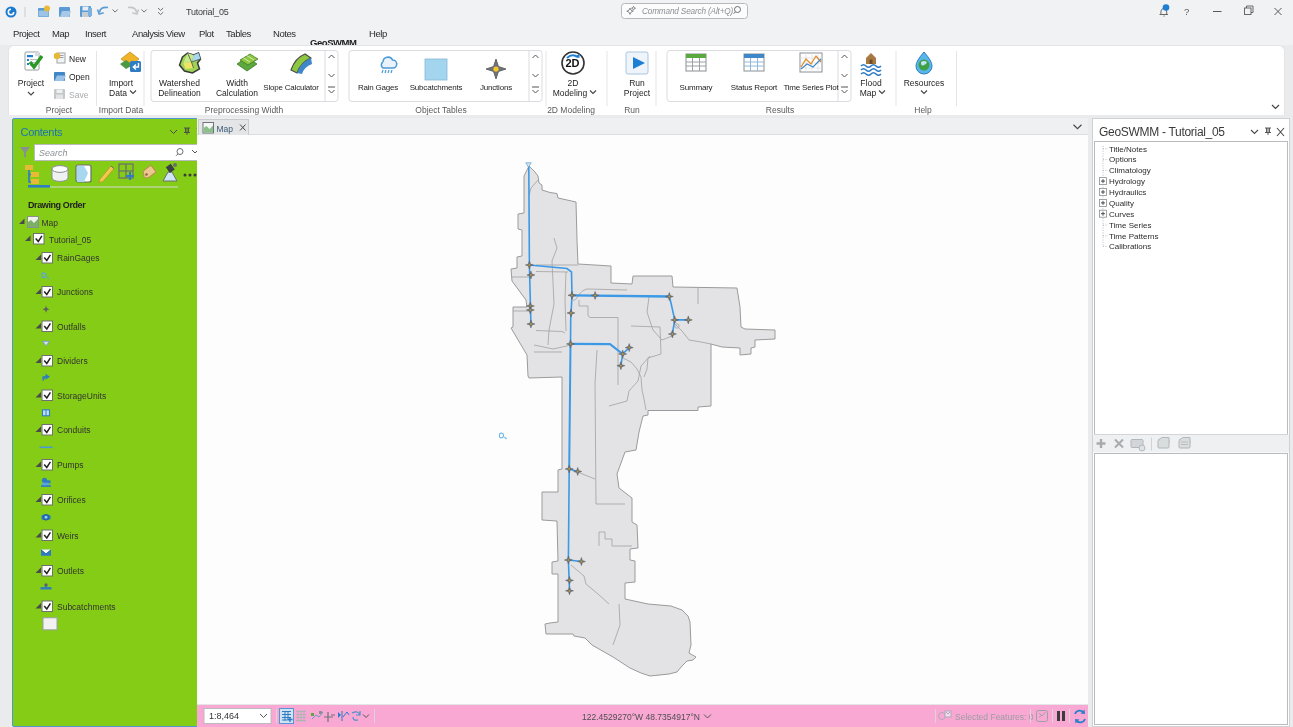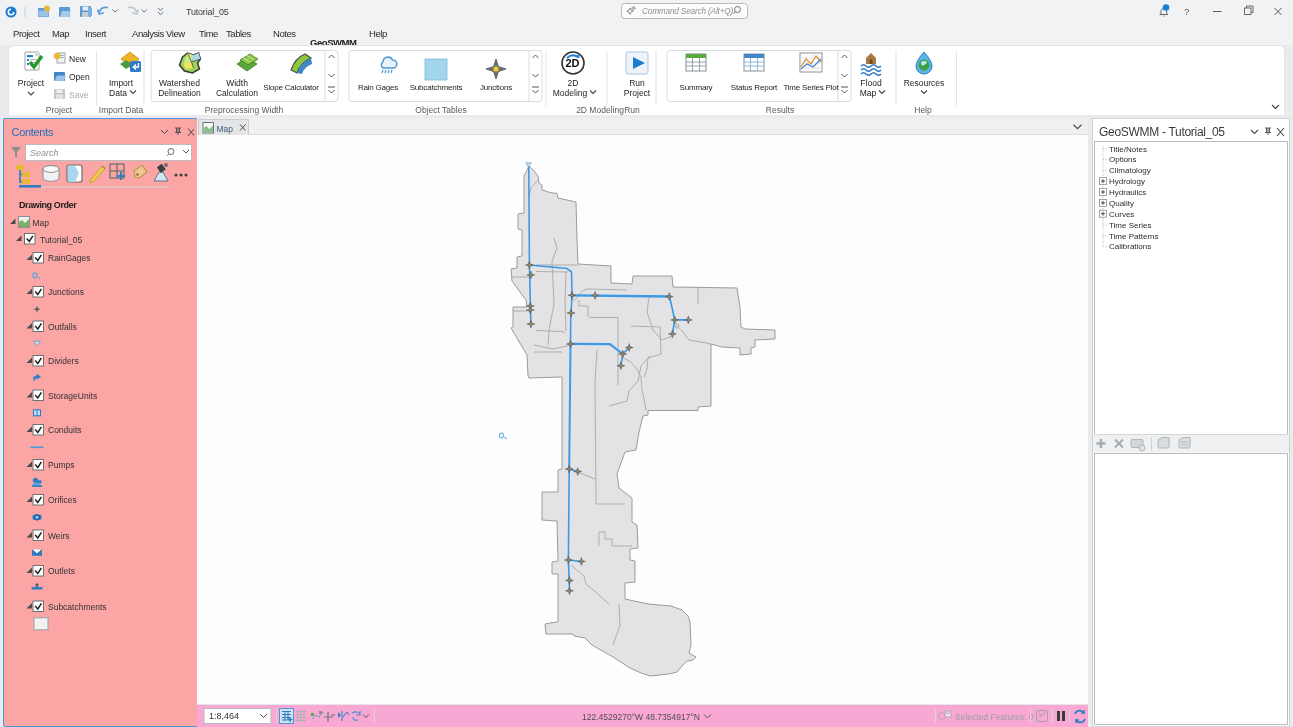--- a/index.html
+++ b/index.html
@@ -10,21 +10,21 @@
 #titlebar { top:0; left:0; width:1293px; height:23px; background:#f0f2f4; }
 #tabrow { top:23px; left:0; width:1293px; height:22px; background:#f0f2f4; }
 .tab { position:absolute; top:5px; font-size:9.5px; letter-spacing:-0.45px; color:#2b2b2b; }
 .tab.active { font-weight:bold; color:#1d1d1d;margin-top:9px; }
 .tab.active::after { content:""; position:absolute; left:-2px; right:-2px; bottom:-7px; height:2px; background:#2b6cb3; }
 
 #ribbon { top:45px; left:8px; width:1277px; height:70px; background:#ffffff; border:1px solid #e2e4e7; border-radius:6px 6px 0 0; border-bottom:none; }
 #ribbonbg { top:45px; left:0; width:1293px; height:73px; background:#e9ebed; }
 .grouplabel { position:absolute; top:59px; font-size:8.5px; color:#5a5a5a; text-align:center; white-space:nowrap; transform:translateX(-50%); }
 
-#contents { top:118px; left:3px; width:212px; height:609px; background:#fca5a5; border:1px solid #4e96d4; border-radius:2px; }
+#contents { top:118px; left:12px; width:212px; height:609px; background:#84cc16; border:1px solid #4e96d4; border-radius:2px; }
 #mapdoc { top:118px; left:197px; width:891px; height:609px; }
 #rightpanel { top:118px; left:1092px; width:198px; height:609px; background:#fff; border:1px solid #cfd1d3; }
 #maptabbar { position:absolute; top:0; left:0; width:100%; height:17px; background:#eff0f2; border-bottom:1px solid #dcdee0; }
 #maptab { position:absolute; top:1px; left:1px; width:51px; height:16px; background:#e4e5e6; border:1px solid #cacccc; border-bottom:none; font-size:8.5px; color:#333; }
 #mapcanvas { position:absolute; top:17px; left:0; width:891px; height:569px; background:#fdfdfe; }
 #mapstatus { position:absolute; top:586px; left:0; width:891px; height:23px; background:#f9a8d4; border-top:1px solid #e3e5e7; }
 </style>
 </head>
 <body>
 <div id="app">
@@ -85,21 +85,21 @@
         <path d="M1274.5 8 l7 7 m0 -7 l-7 7" stroke="#5a5a5a" stroke-width="1"></path>
       </g>
     </svg>
   </div>
   <div class="abs" id="tabrow">
     <span class="tab" style="left:13px;">Project</span>
     <span class="tab" style="left:52px;">Map</span>
     <span class="tab" style="left:85px;">Insert</span>
     <span class="tab" style="left:132px;">Analysis</span>
     <span class="tab" style="left:166px;">View</span>
-    <span class="tab" style="left:199px;">Time</span>
+    <span class="tab" style="left:199px;">Plot</span>
     <span class="tab" style="left:226px;">Tables</span>
     <span class="tab" style="left:273px;">Notes</span>
     <span class="tab active" style="left:310px;">GeoSWMM</span>
     <span class="tab" style="left:369px;">Help</span>
   </div>
   <div class="abs" id="ribbonbg"></div>
   <div class="abs" id="ribbon">
     <svg width="1277" height="70" style="position:absolute;top:0;left:0;" font-family="Liberation Sans, sans-serif">
 
       <g stroke="#e3e5e8" stroke-width="1">
@@ -286,21 +286,21 @@
       </g>
       <text x="915" y="40" font-size="8.5" fill="#1e1e1e" text-anchor="middle">Resources</text>
       <path d="M912 44.5 l3 3 3 -3" fill="none" stroke="#444" stroke-width="1.1"></path>
 
       <path d="M1263 59 l3.5 3.5 3.5 -3.5" fill="none" stroke="#444" stroke-width="1.2"></path>
     </svg>
     <div class="grouplabel" style="left:50px;">Project</div>
     <div class="grouplabel" style="left:112px;">Import Data</div>
     <div class="grouplabel" style="left:235px;">Preprocessing Width</div>
     <div class="grouplabel" style="left:432px;">Object Tables</div>
-    <div class="grouplabel" style="left:562px;margin-left:29px;">2D Modeling</div>
+    <div class="grouplabel" style="left:562px;">2D Modeling</div>
     <div class="grouplabel" style="left:623px;">Run</div>
     <div class="grouplabel" style="left:771px;">Results</div>
     <div class="grouplabel" style="left:914px;">Help</div>
   </div>
   <div class="abs" id="contents">
     <svg width="190" height="607" style="position:absolute;top:0;left:0;" font-family="Liberation Sans, sans-serif">
       <text x="7.5" y="17" font-size="11" fill="#1a72b8" letter-spacing="-0.3">Contents</text>
       <g fill="none" stroke="#4a4a4a" stroke-width="1">
         <path d="M157 11 l3.5 3.5 3.5 -3.5"></path>
         <path d="M171 9 h6 m-3 0 v7 m-1.5 -7 v4.5 m3 -4.5 v4.5 m-4.5 0 h6" stroke-width="0.9"></path>

